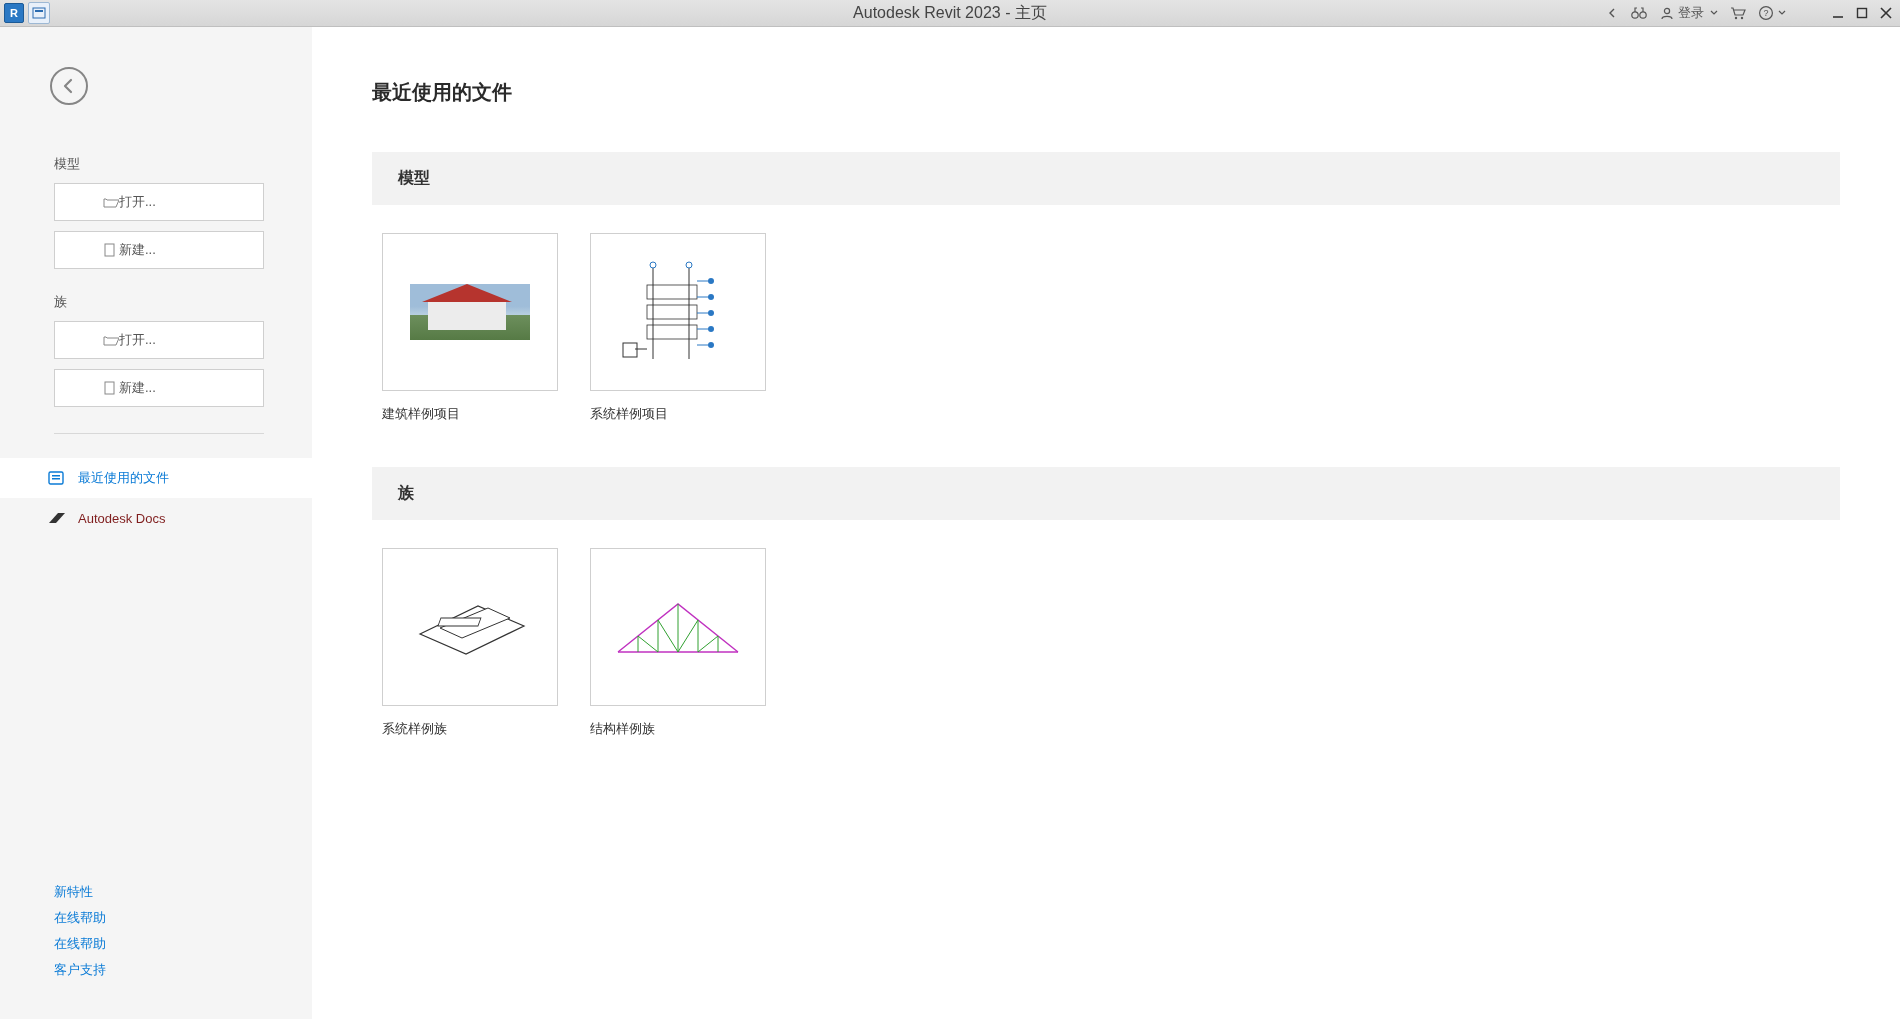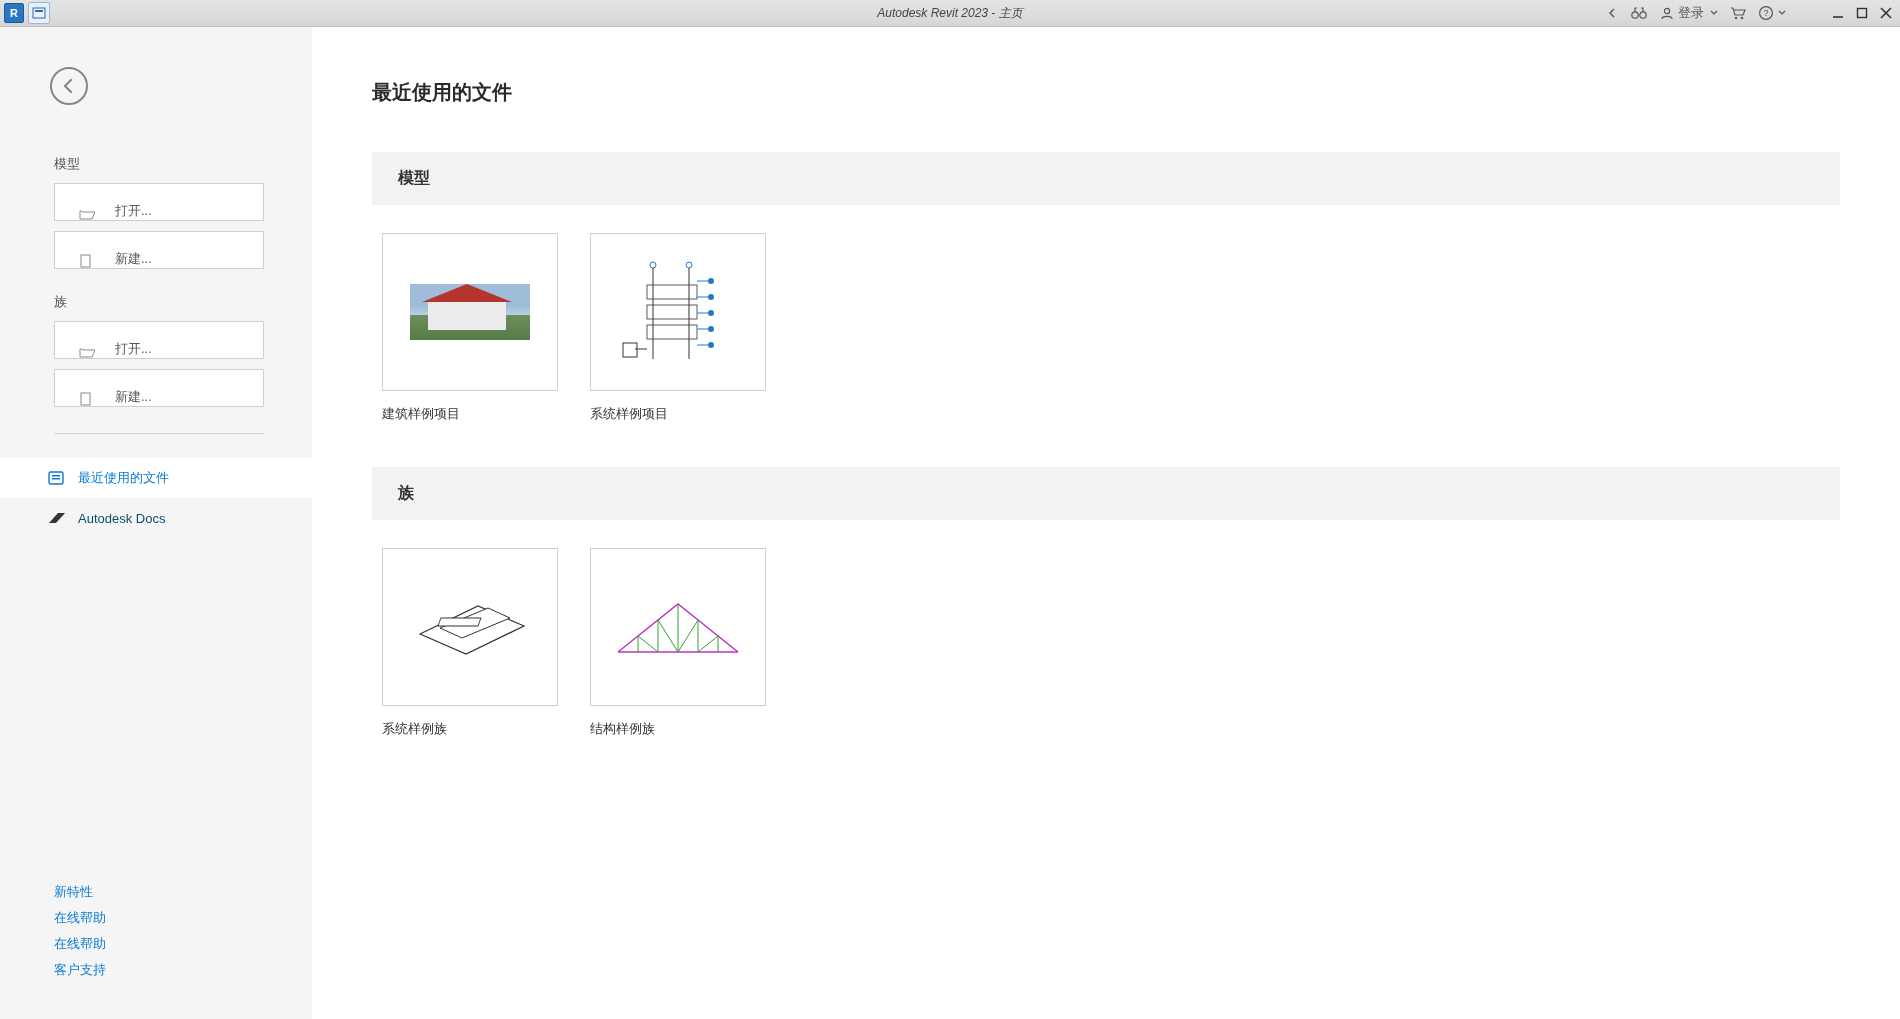--- a/index.html
+++ b/index.html
@@ -39,21 +39,21 @@
   .qat-btn {
     width: 22px; height: 22px;
     border: 1px solid #9db8d4;
     background: #e8f0fa;
     border-radius: 2px;
     display: flex; align-items: center; justify-content: center;
   }
   .titlecenter {
     position: absolute;
     left: 50%; transform: translateX(-50%);
-    font-size: 12px; color: #444; font-style: italic;
+    font-size: 16px; color: #444;
   }
   .titlebar-right {
     margin-left: auto;
     display: flex;
     align-items: center;
     gap: 12px;
     padding-right: 8px;
     color: #555;
   }
   .tb-ico { display:inline-flex; align-items:center; justify-content:center; height:22px; }
@@ -89,41 +89,41 @@
     color: #555;
     margin: 0 28px 10px 28px;
   }
   .side-btn {
     width: 210px;
     height: 38px;
     margin: 0 28px 10px 28px;
     border: 1px solid #cfcfcf;
     background: #fff;
     display: flex;
-    align-items: flex-end;
-    gap: 20px;
-    padding-left: 24px;
+    align-items: center;
+    gap: 0;
+    padding-left: 48px;
     color: #555;
     cursor: pointer;
   }
   .side-btn .ico { width:16px; display:inline-flex; }
   .divider {
     width: 210px;
     height: 1px;
     background: #d8d8d8;
     margin: 16px 28px 20px 28px;
   }
 
   .nav-list { margin-top: 4px; }
   .nav-item {
     height: 40px;
     display: flex; align-items: center;
     gap: 12px;
     padding-left: 48px;
-    color: #0c4a6e;
+    color: #7f1d1d;
     cursor: pointer;
     margin: 0 -26px;
     padding-right: 26px;
   }
   .nav-item.active {
     background: #fff;
     color: #0b7bd6;
   }
   .nav-item .nico { width:18px; display:inline-flex; }
 

